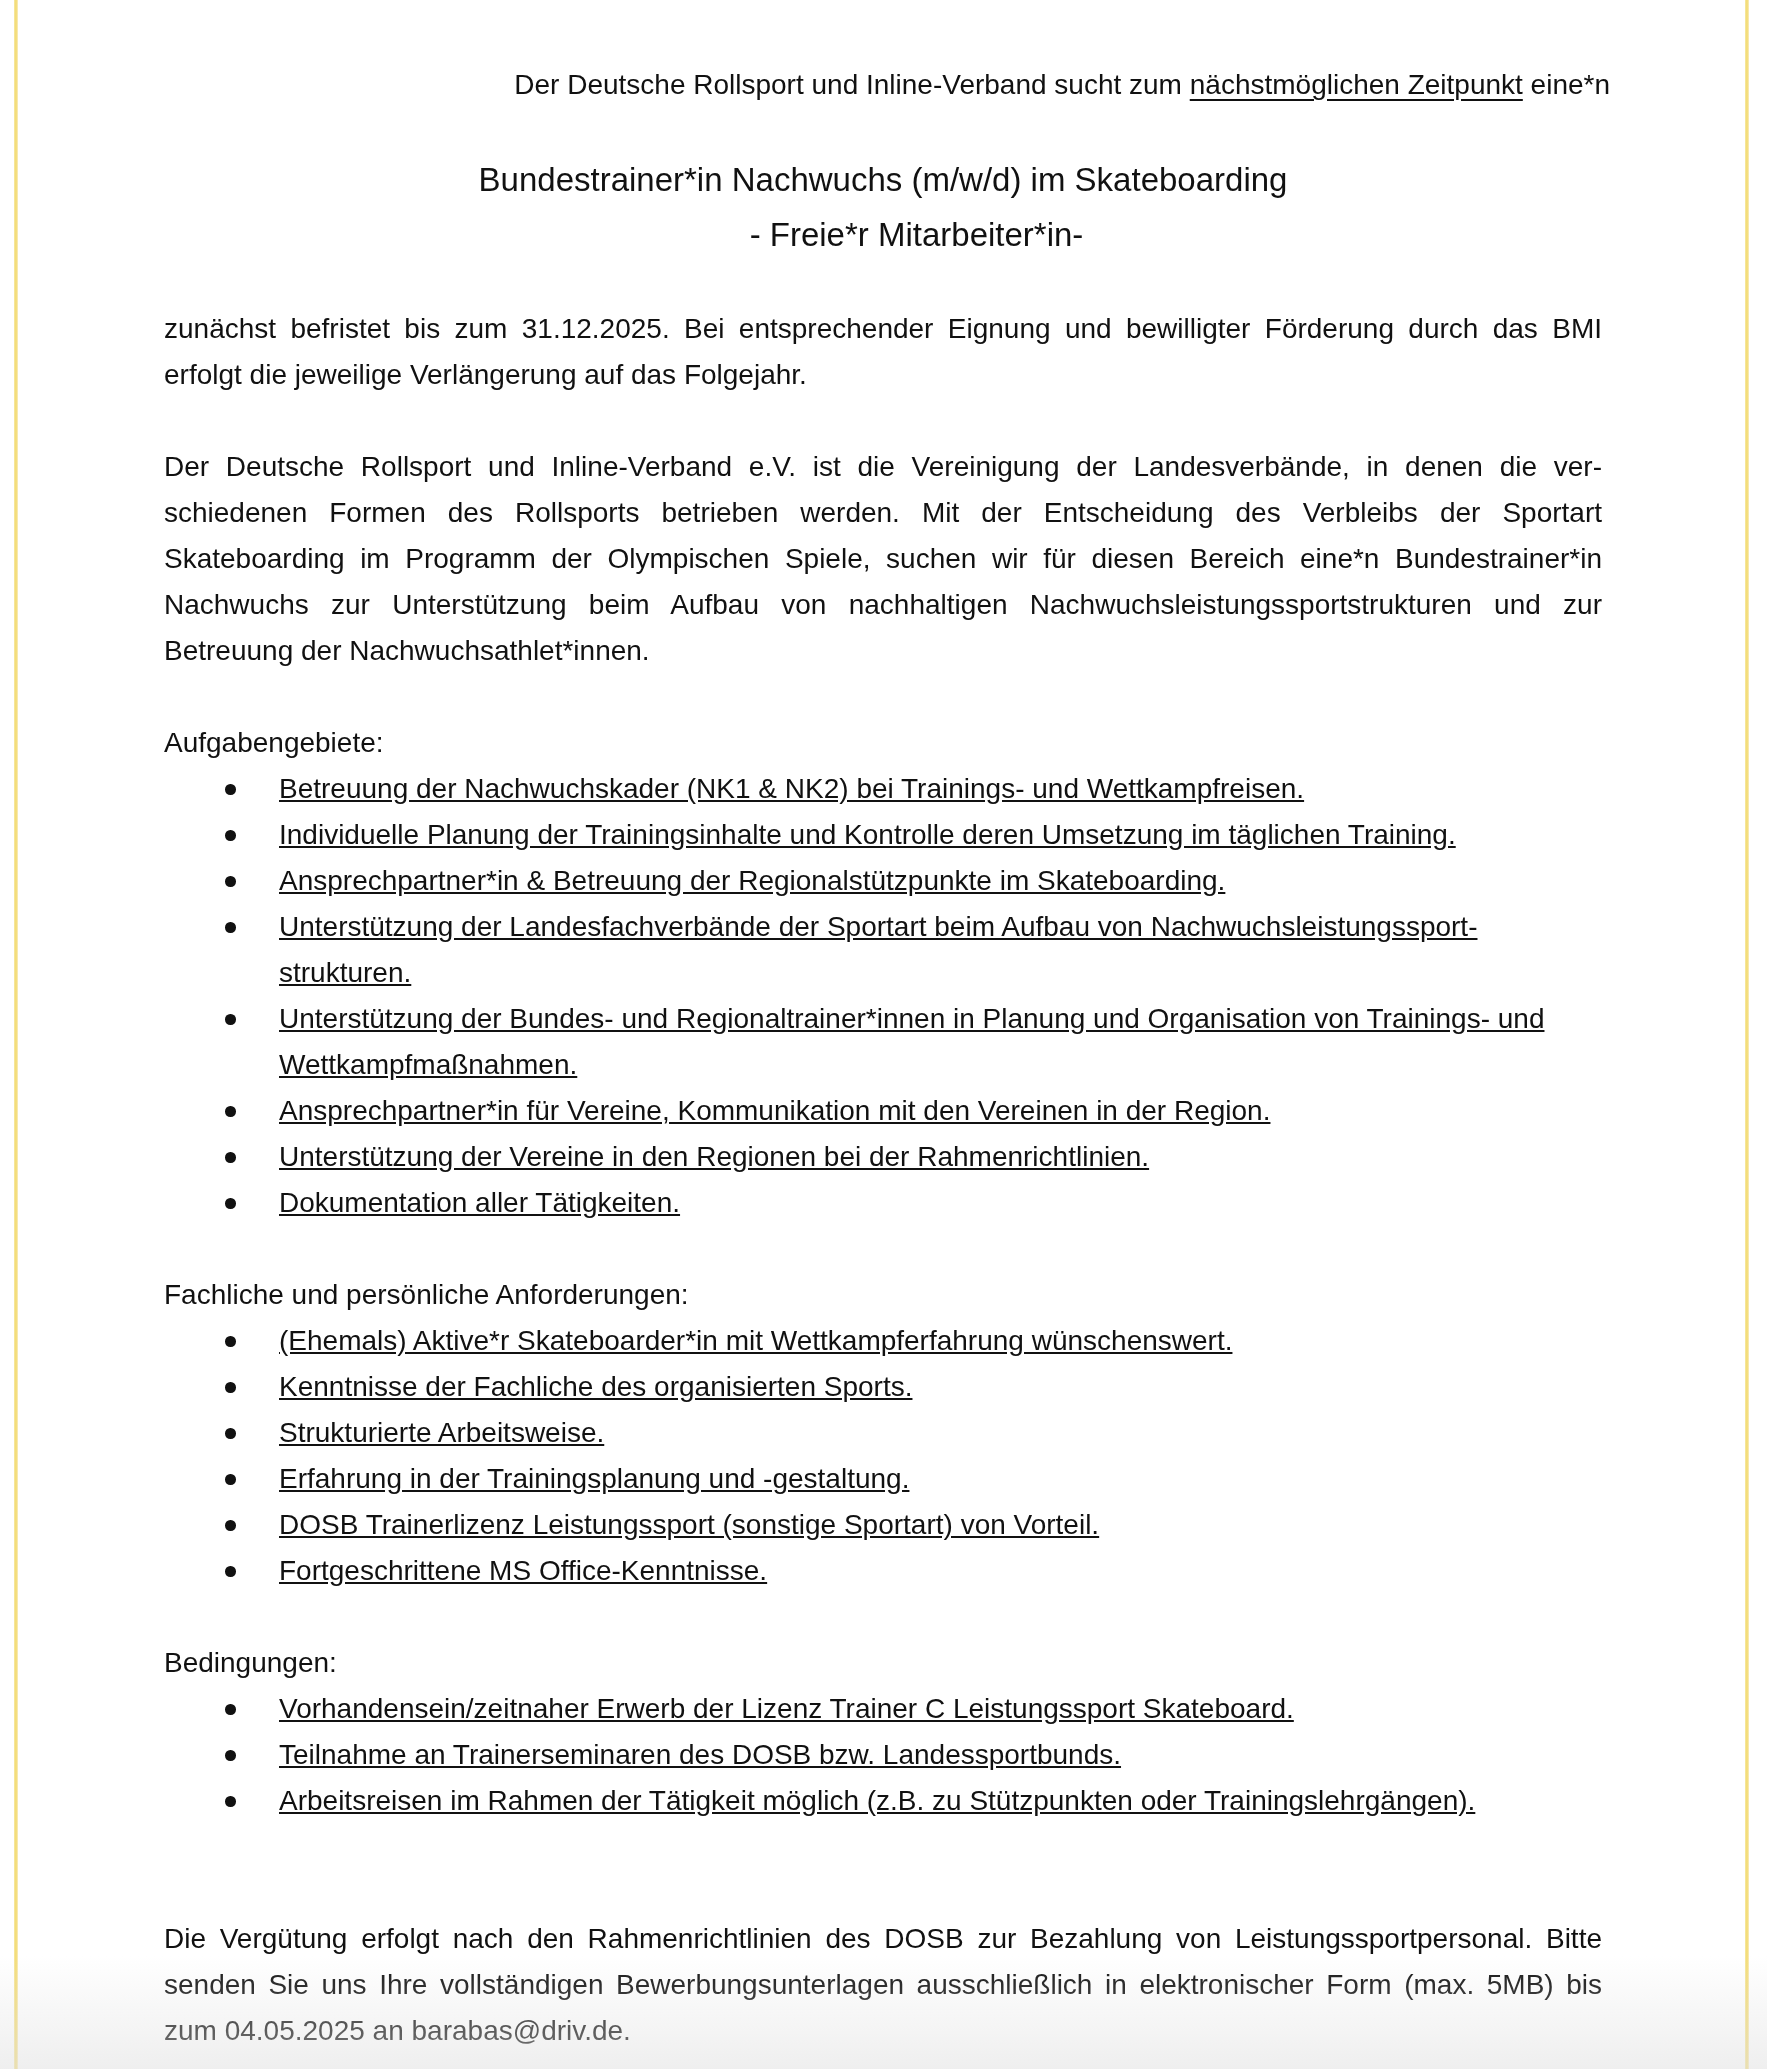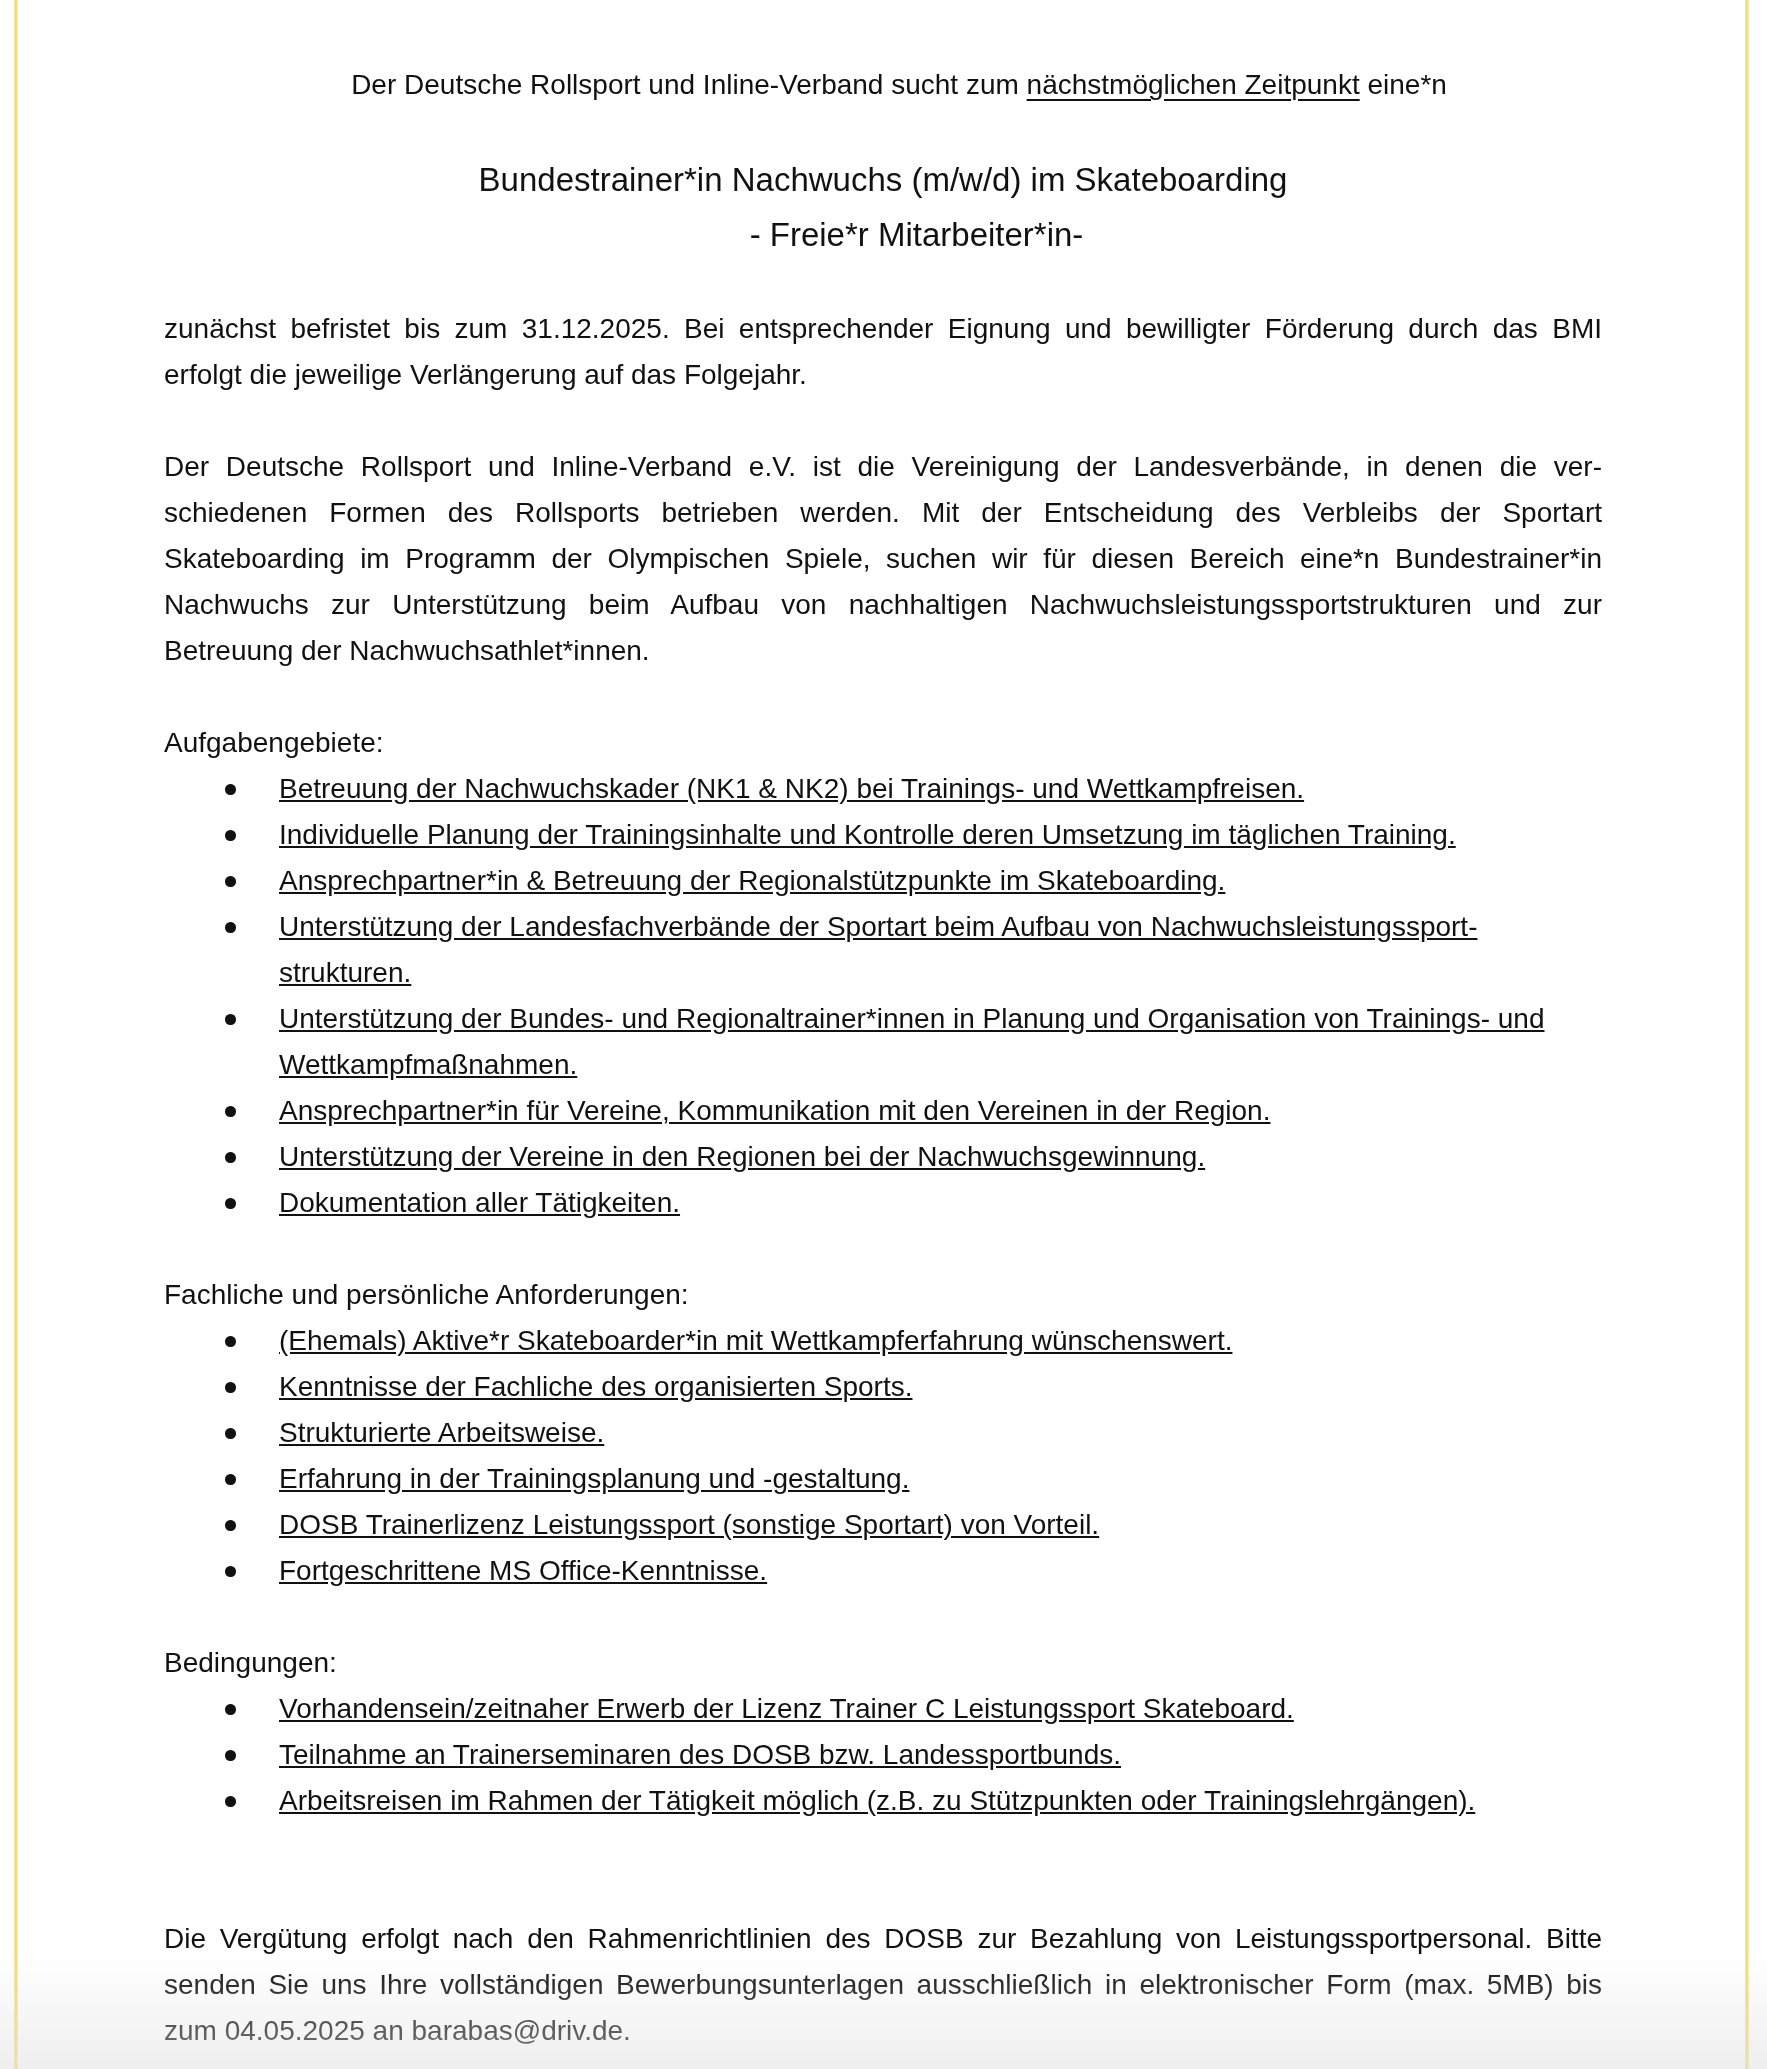--- a/index.html
+++ b/index.html
@@ -18,22 +18,22 @@
   .bottom-shade {
     position: absolute; left: 0; right: 0; bottom: 0; height: 114px;
     background: linear-gradient(to bottom, rgba(255,255,255,0) 0%, rgba(225,225,225,0.55) 100%);
     pointer-events: none;
   }
   .content {
     position: absolute; left: 164px; top: 0; width: 1438px;
     font-size: 28px; line-height: 46px;
   }
   .intro {
-    position: absolute; left: 16px; width: 1438px; top: 62px;
-    text-align: center; line-height: 46px;
+    position: absolute; left: 8px; width: 1438px; top: 62px;
+    text-align: right; line-height: 46px;
   }
   .intro .u { text-decoration: underline; text-underline-offset: 4.8px; text-decoration-thickness: 1.9px; }
   .title {
     position: absolute; left: 0; width: 1438px; top: 152px;
     text-align: center; font-size: 33px; line-height: 55px;
   }
   .subtitle-line { display: block; padding-left: 67px; }
   .body-block { position: absolute; left: 0; width: 1438px; top: 306px; }
   p { margin: 0; text-align: justify; }
   .gap { height: 46px; }
@@ -70,21 +70,21 @@
     <div class="gap"></div>
 
     <div class="section-heading">Aufgabengebiete:</div>
     <ul>
       <li><span class="bullet"></span><span>Betreuung der Nachwuchskader (NK1 &amp; NK2) bei Trainings- und Wettkampfreisen.</span></li>
       <li><span class="bullet"></span><span>Individuelle Planung der Trainingsinhalte und Kontrolle deren Umsetzung im täglichen Training.</span></li>
       <li><span class="bullet"></span><span>Ansprechpartner*in &amp; Betreuung der Regionalstützpunkte im Skateboarding.</span></li>
       <li><span class="bullet"></span><span>Unterstützung der Landesfachverbände der Sportart beim Aufbau von Nachwuchsleistungssport-strukturen.</span></li>
       <li><span class="bullet"></span><span>Unterstützung der Bundes- und Regionaltrainer*innen in Planung und Organisation von Trainings- und Wettkampfmaßnahmen.</span></li>
       <li><span class="bullet"></span><span>Ansprechpartner*in für Vereine, Kommunikation mit den Vereinen in der Region.</span></li>
-      <li><span class="bullet"></span><span>Unterstützung der Vereine in den Regionen bei der Nachwuchsgewinnung.</span></li>
+      <li><span class="bullet"></span><span>Unterstützung der Vereine in den Regionen bei der Rahmenrichtlinien.</span></li>
       <li><span class="bullet"></span><span>Dokumentation aller Tätigkeiten.</span></li>
     </ul>
     <div class="gap"></div>
 
     <div class="section-heading">Fachliche und persönliche Anforderungen:</div>
     <ul>
       <li><span class="bullet"></span><span>(Ehemals) Aktive*r Skateboarder*in mit Wettkampferfahrung wünschenswert.</span></li>
       <li><span class="bullet"></span><span>Kenntnisse der Fachliche des organisierten Sports.</span></li>
       <li><span class="bullet"></span><span>Strukturierte Arbeitsweise.</span></li>
       <li><span class="bullet"></span><span>Erfahrung in der Trainingsplanung und -gestaltung.</span></li>

